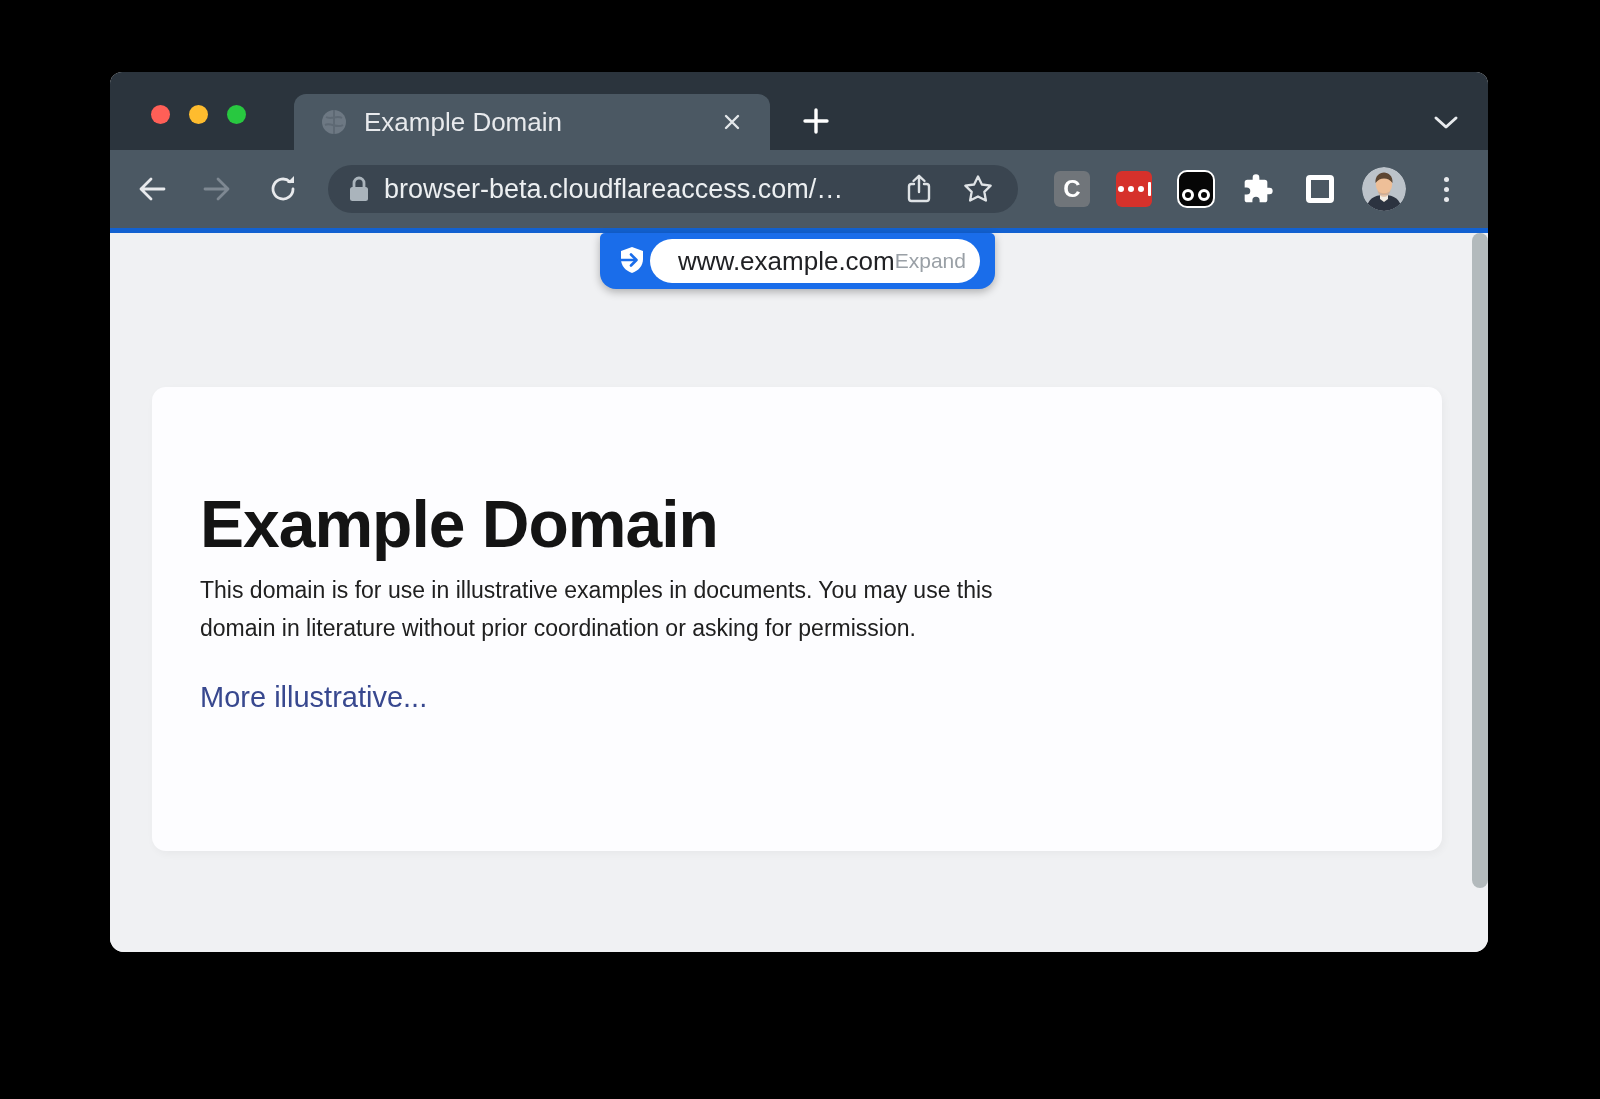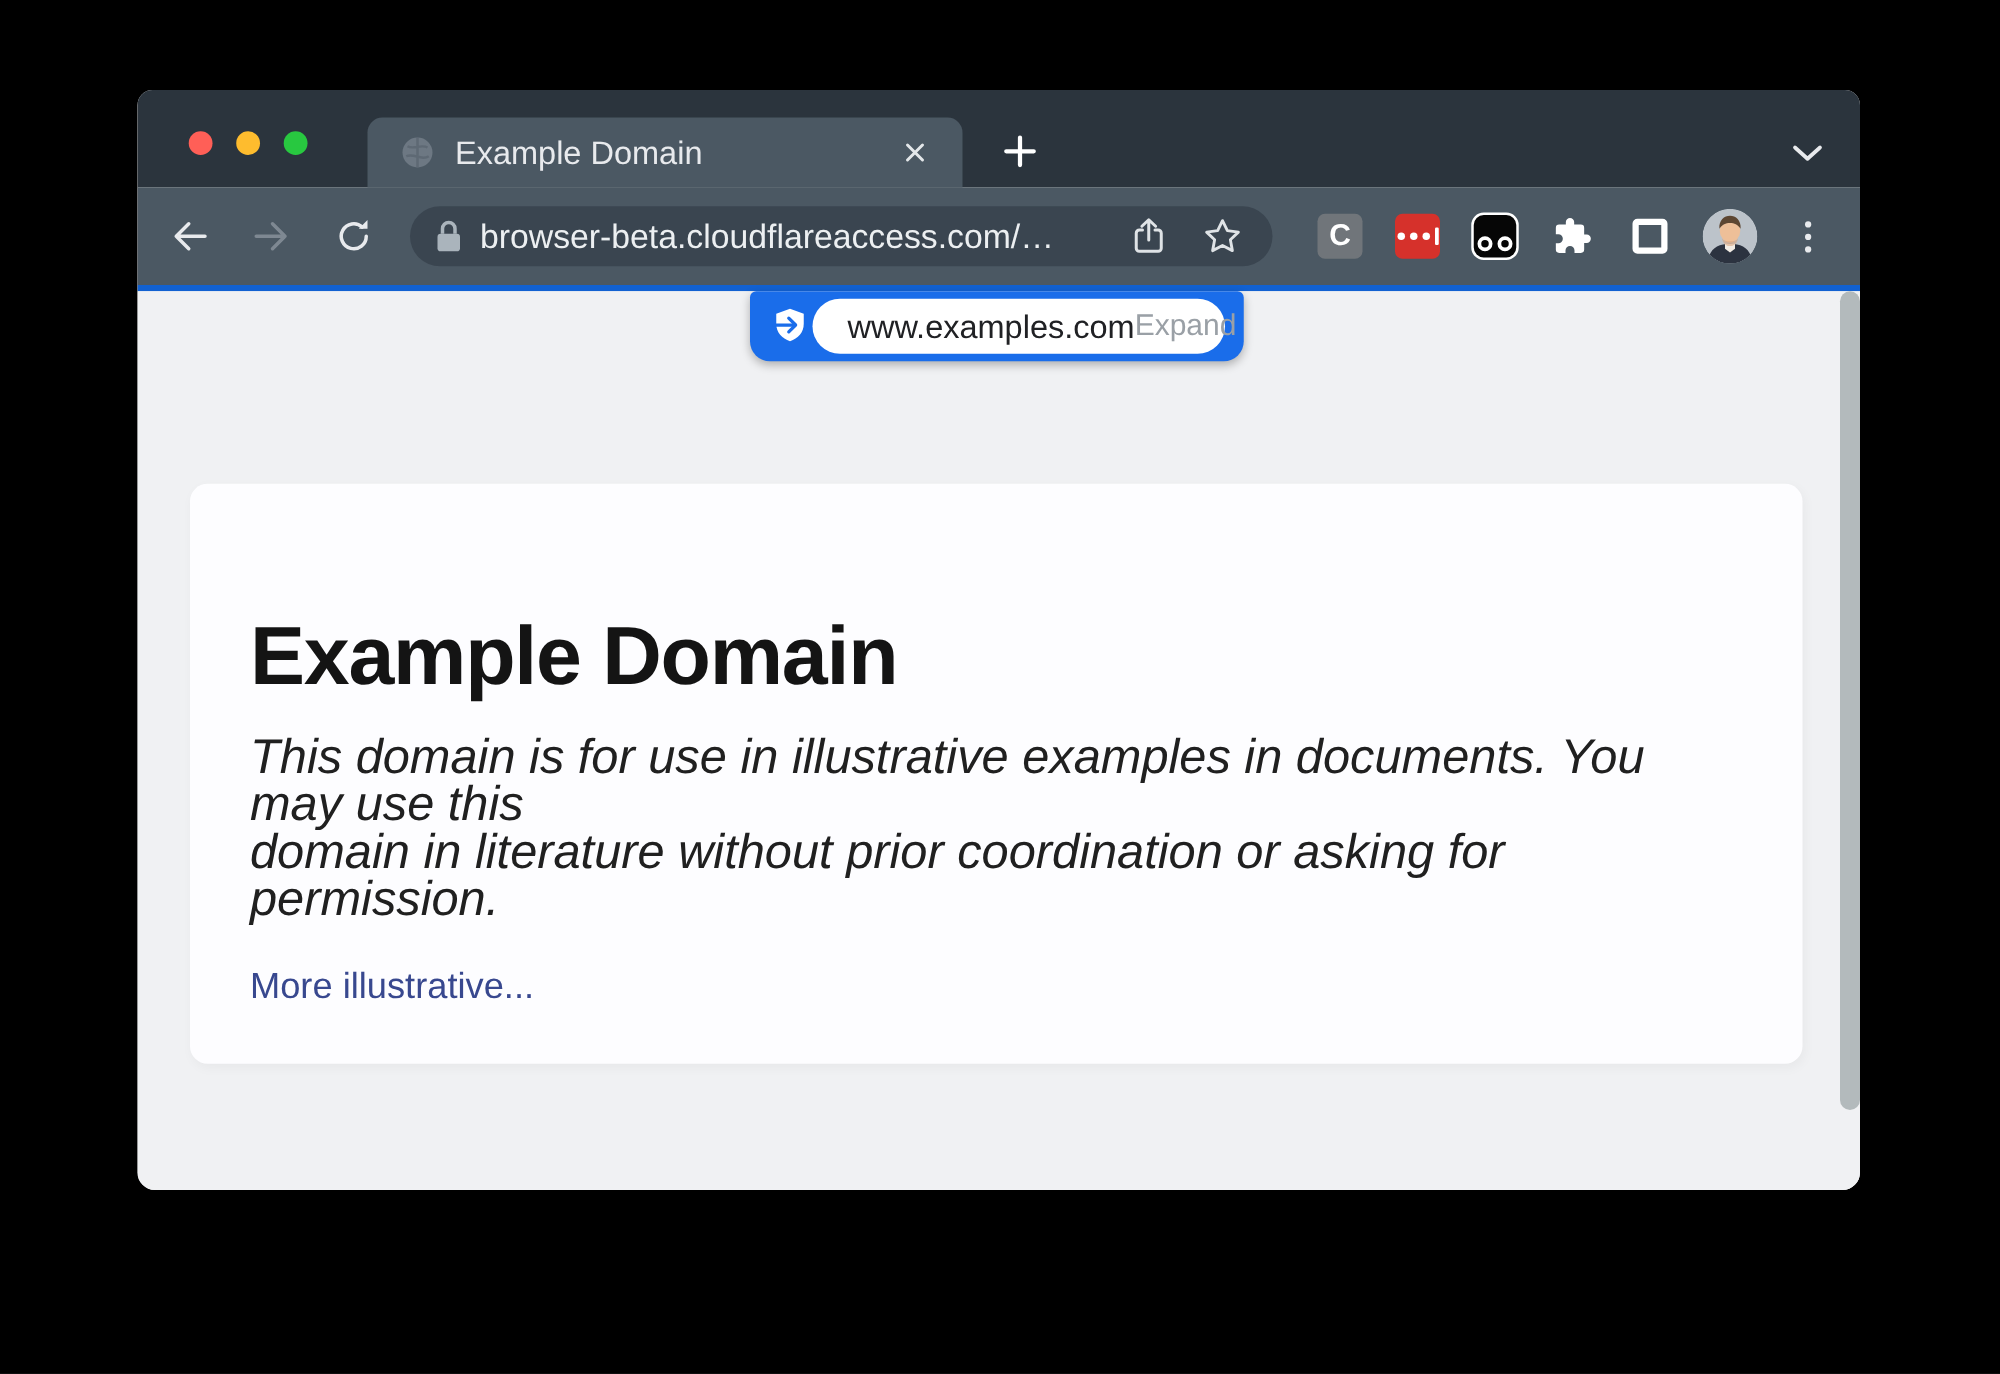--- a/index.html
+++ b/index.html
@@ -68,28 +68,28 @@
 
   .iso-banner { position:absolute; left:490px; top:0; width:395px; height:56px;
                 background:#1a6dea; border-radius:5px 5px 16px 16px;
                 box-shadow:0 3px 8px rgba(0,0,0,.28);
                 display:flex; align-items:center; }
   .iso-shield { margin-left:16px; width:32px; height:32px; }
   .iso-pill { position:absolute; left:50px; top:6px; width:330px; height:44px;
               background:#fff; border-radius:22px; display:flex; align-items:center;
               padding:0 18px 0 28px; cursor:pointer; }
   .iso-host { font-size:26px; color:#202124; flex:1; }
-  .iso-expand { font-size:24px; color:#9aa0a6; cursor:pointer;text-align:center; }
+  .iso-expand { font-size:21px; color:#9aa0a6; cursor:pointer;text-align:center; }
 
   .card { position:absolute; left:42px; top:154px; width:1290px; height:464px;
           background:#fdfdff; border-radius:14px;
           box-shadow:2px 3px 9px rgba(0,0,0,.04); padding:104px 48px 0 48px; }
   .card h1 { font-size:66px; font-weight:bold; color:#141414; letter-spacing:-1px; line-height:1; }
-  .card p  { margin-top:30px; font-size:39px; line-height:38px; color:#202020;
-             width:1160px; white-space:pre-line;font-style:italic; }
+  .card p  { margin-top:14px; font-size:23px; line-height:38px; color:#202020;
+             width:1160px; white-space:pre-line; }
   .card a  { display:inline-block; margin-top:34px; font-size:29px; color:#38488f;
              text-decoration:none; cursor:pointer; }
 
   .scroll-thumb { position:absolute; right:0; top:0; width:16px; height:655px;
                   background:#b3babc; border-radius:8px; cursor:grab; }
 
   svg { display:block; }
 </style>
 </head>
 <body>
@@ -226,21 +226,21 @@
 
   <div class="content">
 
     <div class="iso-banner">
       <svg class="iso-shield" viewBox="0 0 32 32">
         <path d="M16 2l11 4v8c0 7-4.6 11.8-11 14C9.6 25.8 5 21 5 14V6l11-4z" fill="#fff"></path>
         <path d="M3 15h16" stroke="#1a6dea" stroke-width="2.6" stroke-linecap="round"></path>
         <path d="M15 9.5L20.5 15 15 20.5" stroke="#1a6dea" stroke-width="2.6" fill="none" stroke-linecap="round" stroke-linejoin="round"></path>
       </svg>
       <div class="iso-pill">
-        <span class="iso-host">www.examples.com</span>
+        <span class="iso-host">www.example.com</span>
         <span class="iso-expand">Expand</span>
       </div>
     </div>
 
     <div class="card">
       <h1>Example Domain</h1>
       <p>This domain is for use in illustrative examples in documents. You may use this
 domain in literature without prior coordination or asking for permission.</p>
       <a>More illustrative...</a>
     </div>

